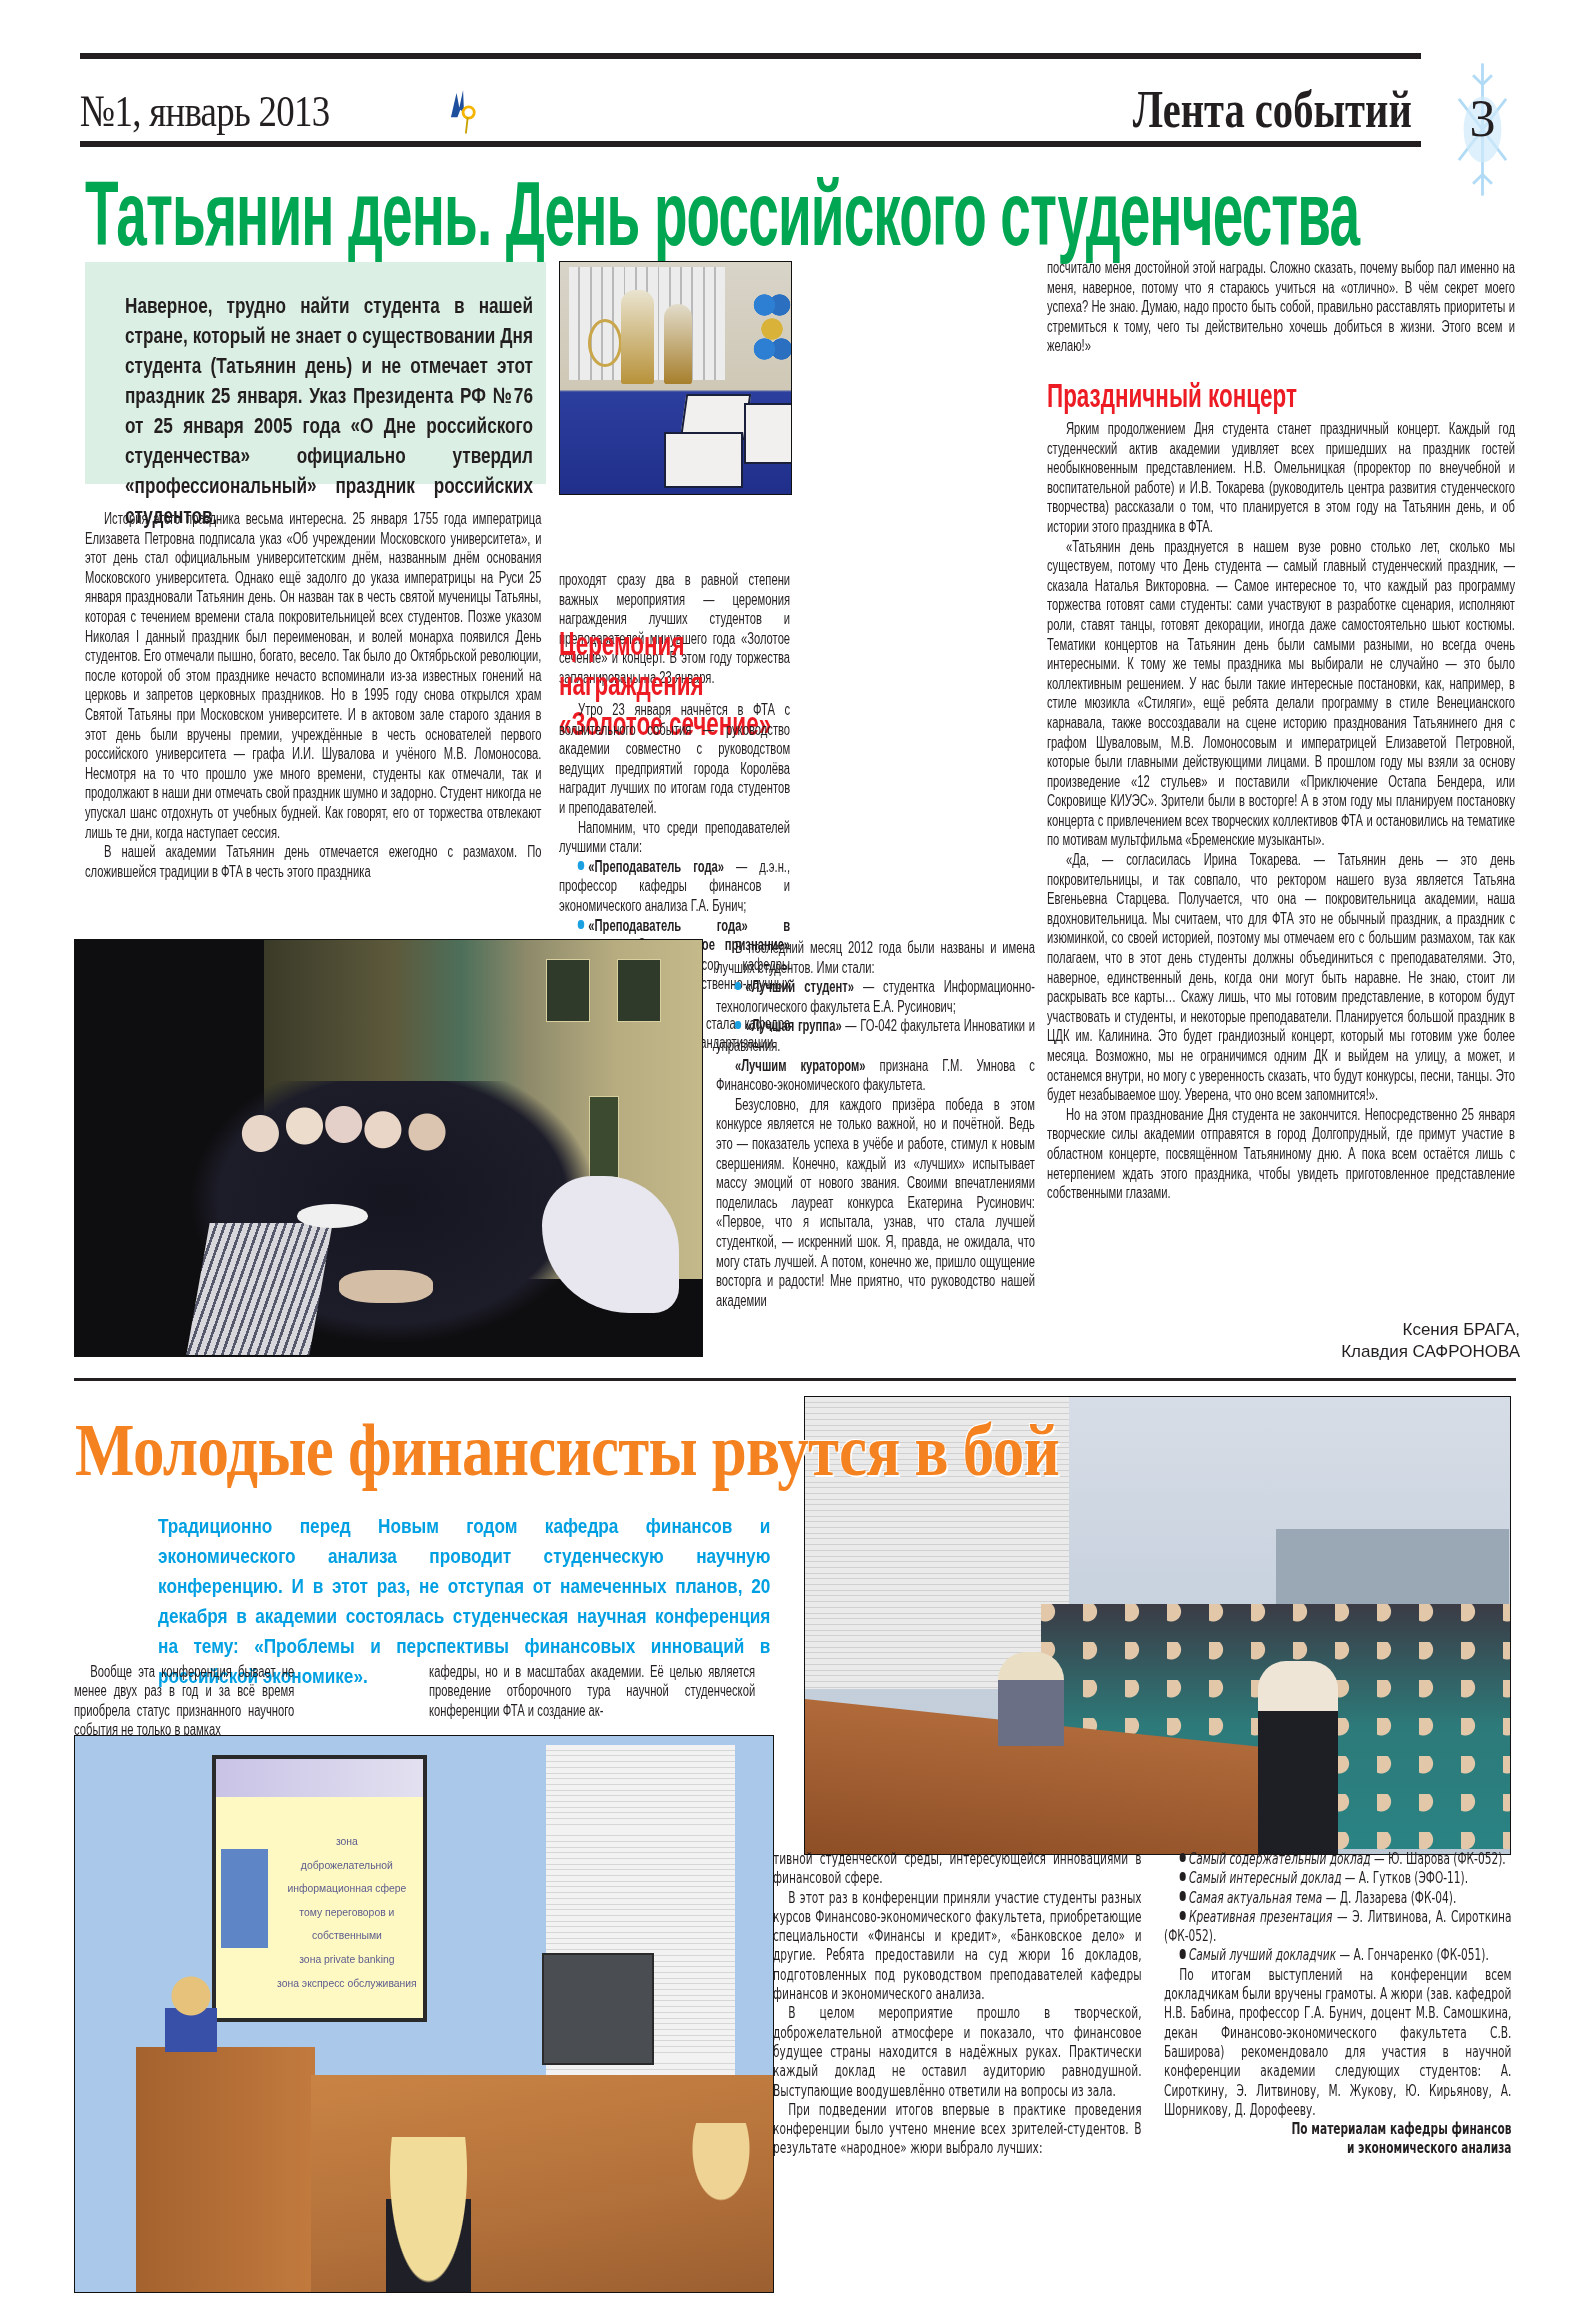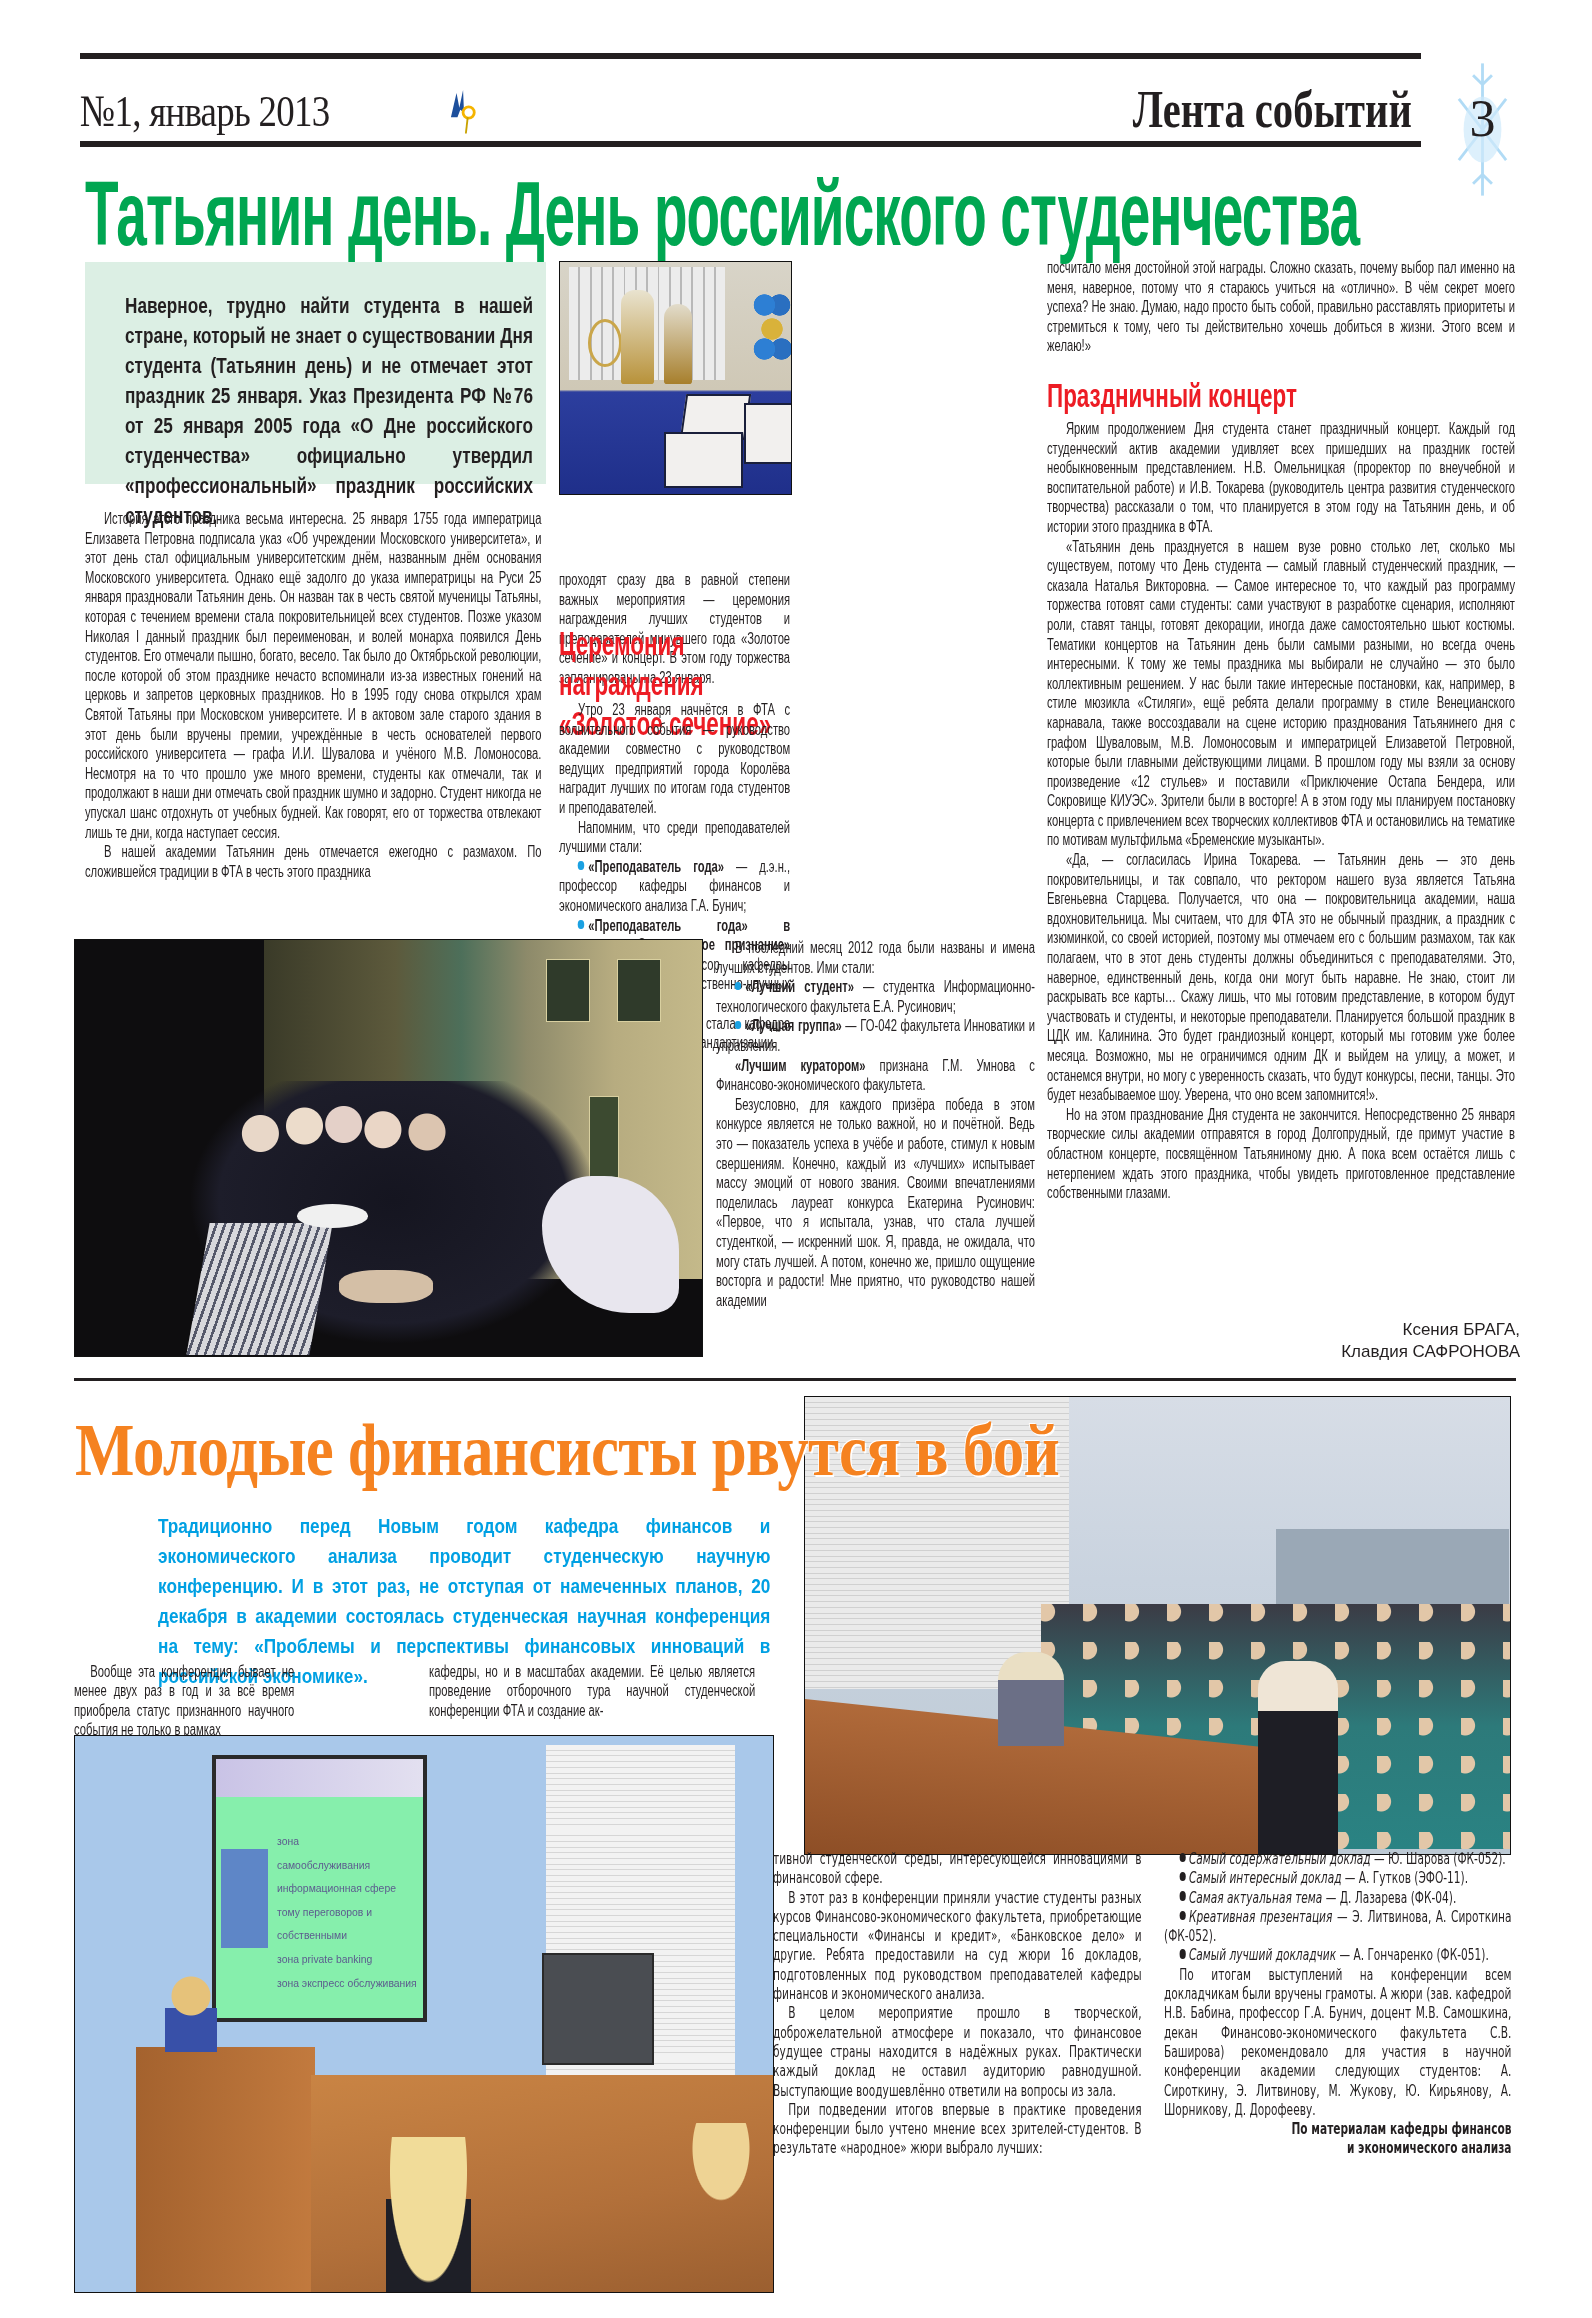--- a/index.html
+++ b/index.html
@@ -182,26 +182,26 @@
 
 <div class="col2 narrow" style="left:74px; top:1662px; width:306px;">
   <p>Вообще эта конференция бывает не менее двух раз в год и за всё время приобрела статус признанного научного события не только в рамках</p>
 </div>
 <div class="col2 narrow" style="left:429px; top:1662px; width:453px;">
   <p class="noind">кафедры, но и в масштабах академии. Её целью является проведение отборочного тура научной студенческой конференции ФТА и создание ак-</p>
 </div>
 
 <div class="photo" style="left:74px; top:1735px; width:702px; height:563px; width:698px; height:556px;">
   <div style="position:absolute;inset:0;background:#a9c8ea;"></div>
-  <div style="position:absolute;left:137px;top:19px;width:207px;height:259px;background:#86efac;border:4.7px solid #2a2a2a;">
+  <div style="position:absolute;left:137px;top:19px;width:207px;height:259px;background:#fef9c3;border:4.7px solid #2a2a2a;text-align:center;">
     <div style="position:absolute;left:0;top:0;right:0;height:38px;background:linear-gradient(90deg,#c9c3e6,#e3e0f0);"></div>
     <div style="position:absolute;left:4.7px;top:90px;width:47px;height:99px;background:#5e86c7;"></div>
     <div style="position:absolute;left:61px;top:71px;font-size:10.4px;line-height:23.6px;color:#5c5c8e;">
       <div>зона</div>
-      <div>самообслуживания</div>
+      <div>доброжелательной</div>
       <div>информационная сфере</div>
       <div>тому переговоров и</div>
       <div>собственными</div>
       <div>зона private banking</div>
       <div>зона экспресс обслуживания</div>
     </div>
   </div>
   <div style="position:absolute;left:471px;top:9.4px;width:189px;height:339px;background:repeating-linear-gradient(180deg,#f2f2f2 0 4.7px,#d6d6d6 4.7px 5.7px);"></div>
   <div style="position:absolute;left:467px;top:217px;width:108px;height:108px;background:#4a4d52;border:2.8px solid #2a2a2a;"></div>
   <div style="position:absolute;left:61px;top:311px;width:179px;height:245px;background:linear-gradient(90deg,#a4622e,#c27a3e);"></div>

